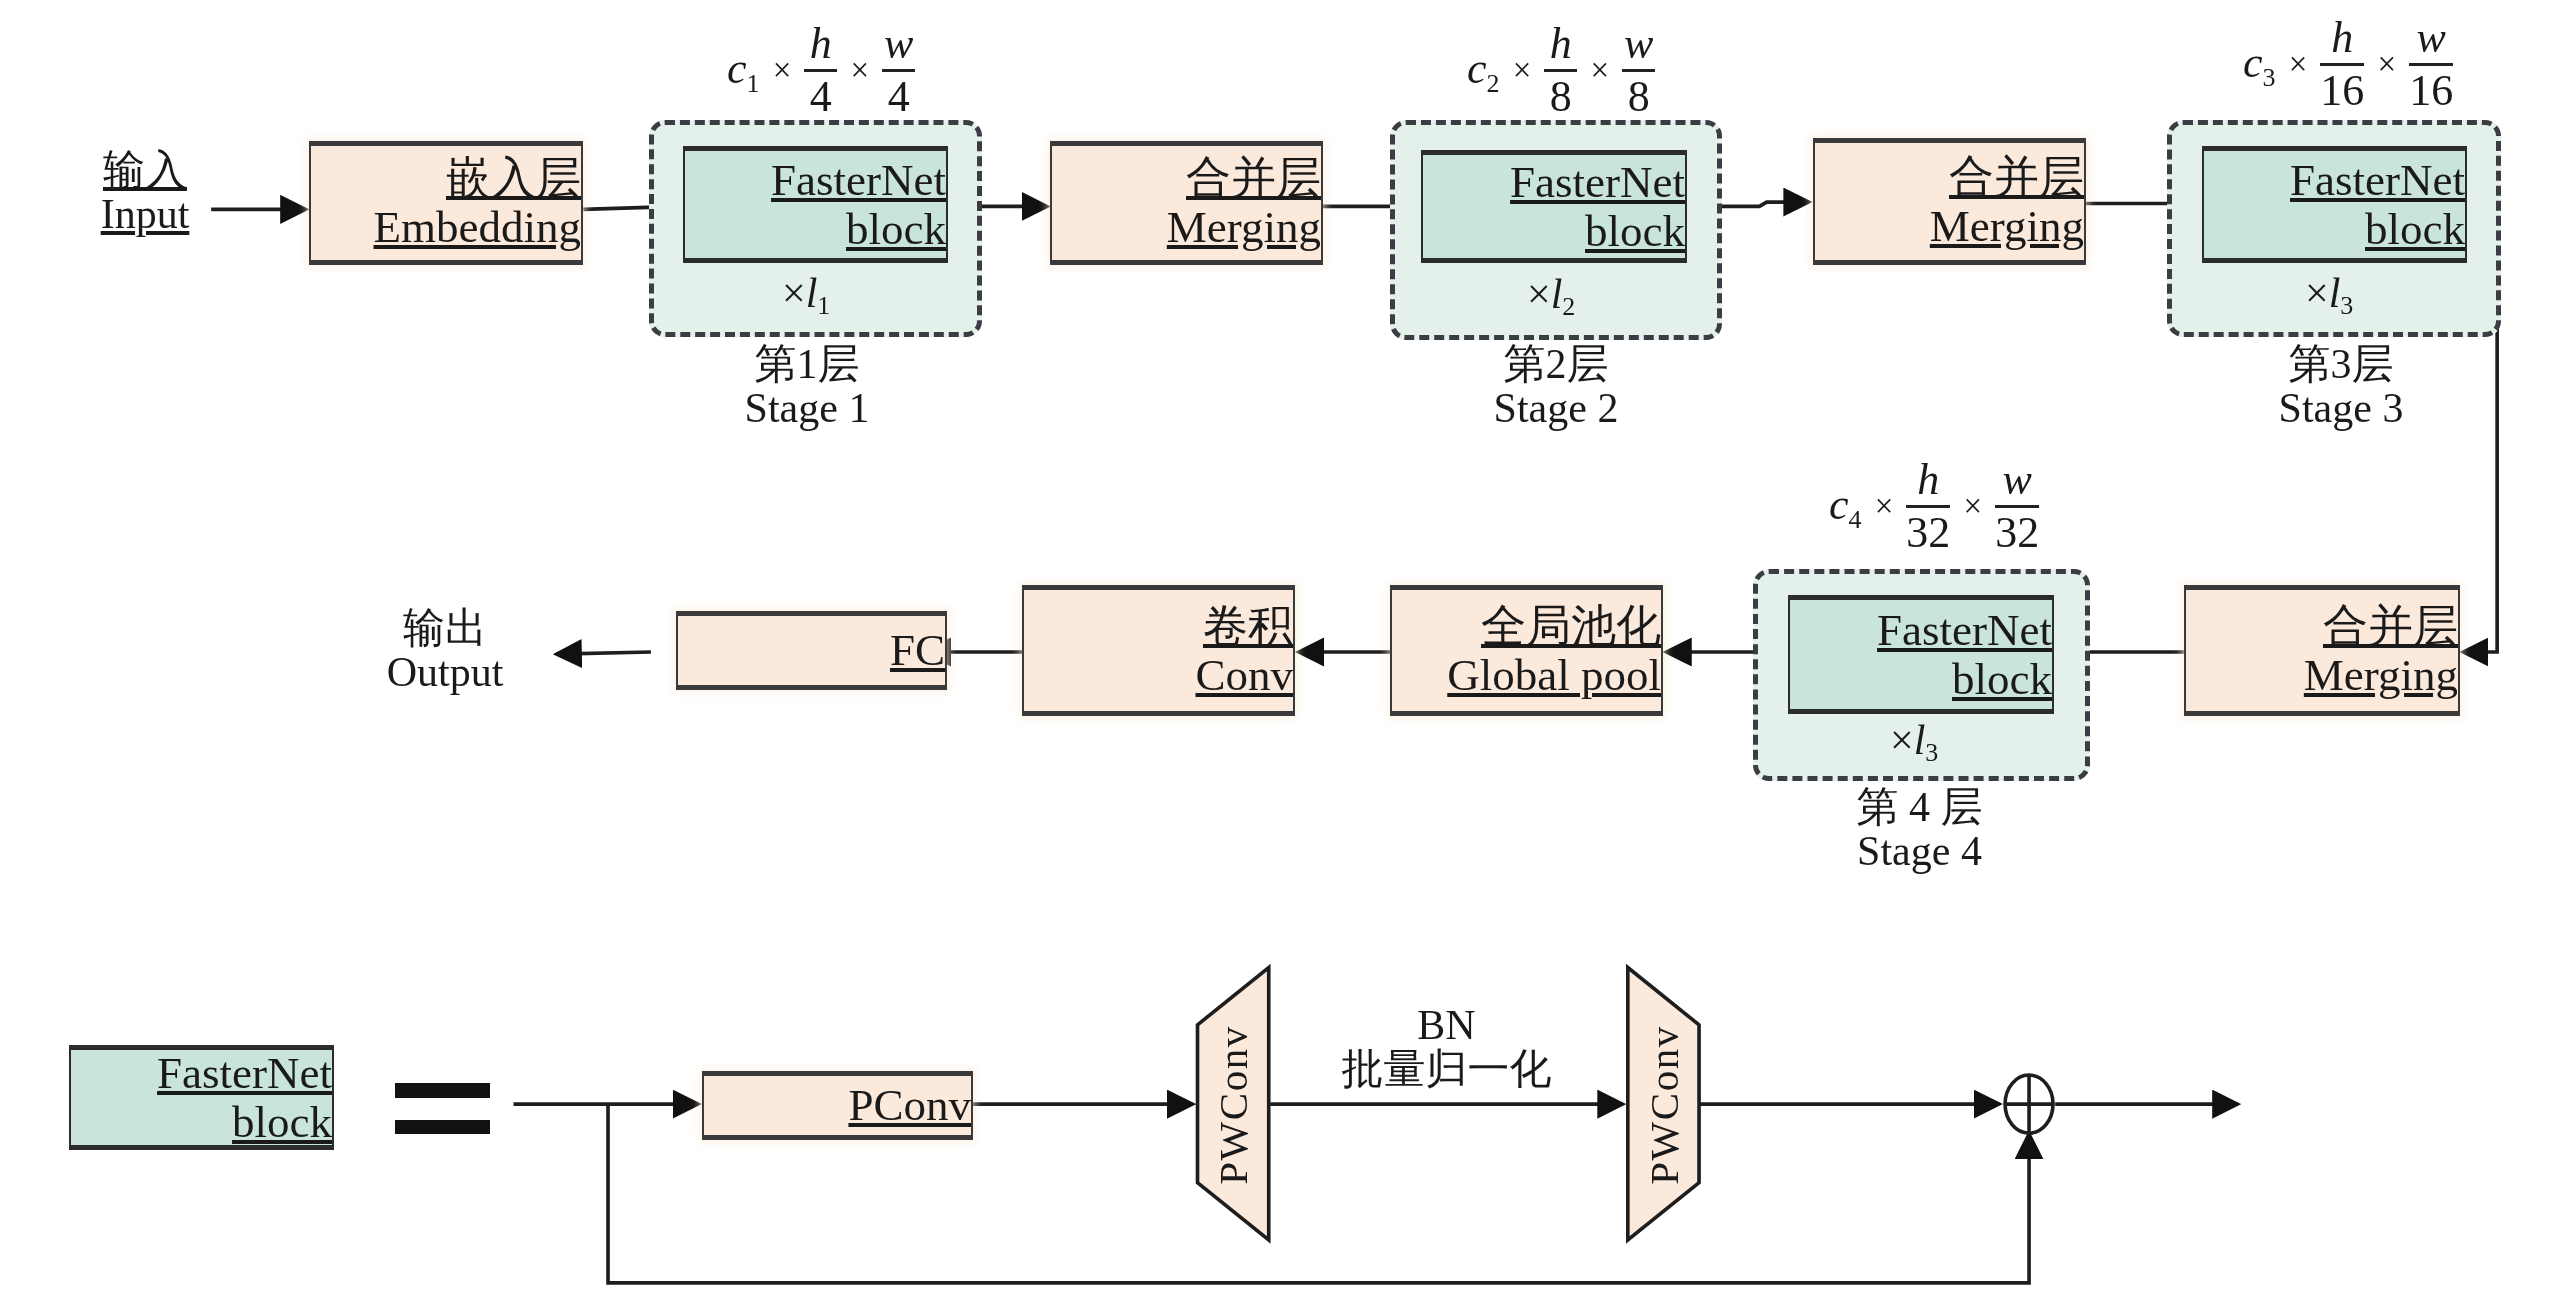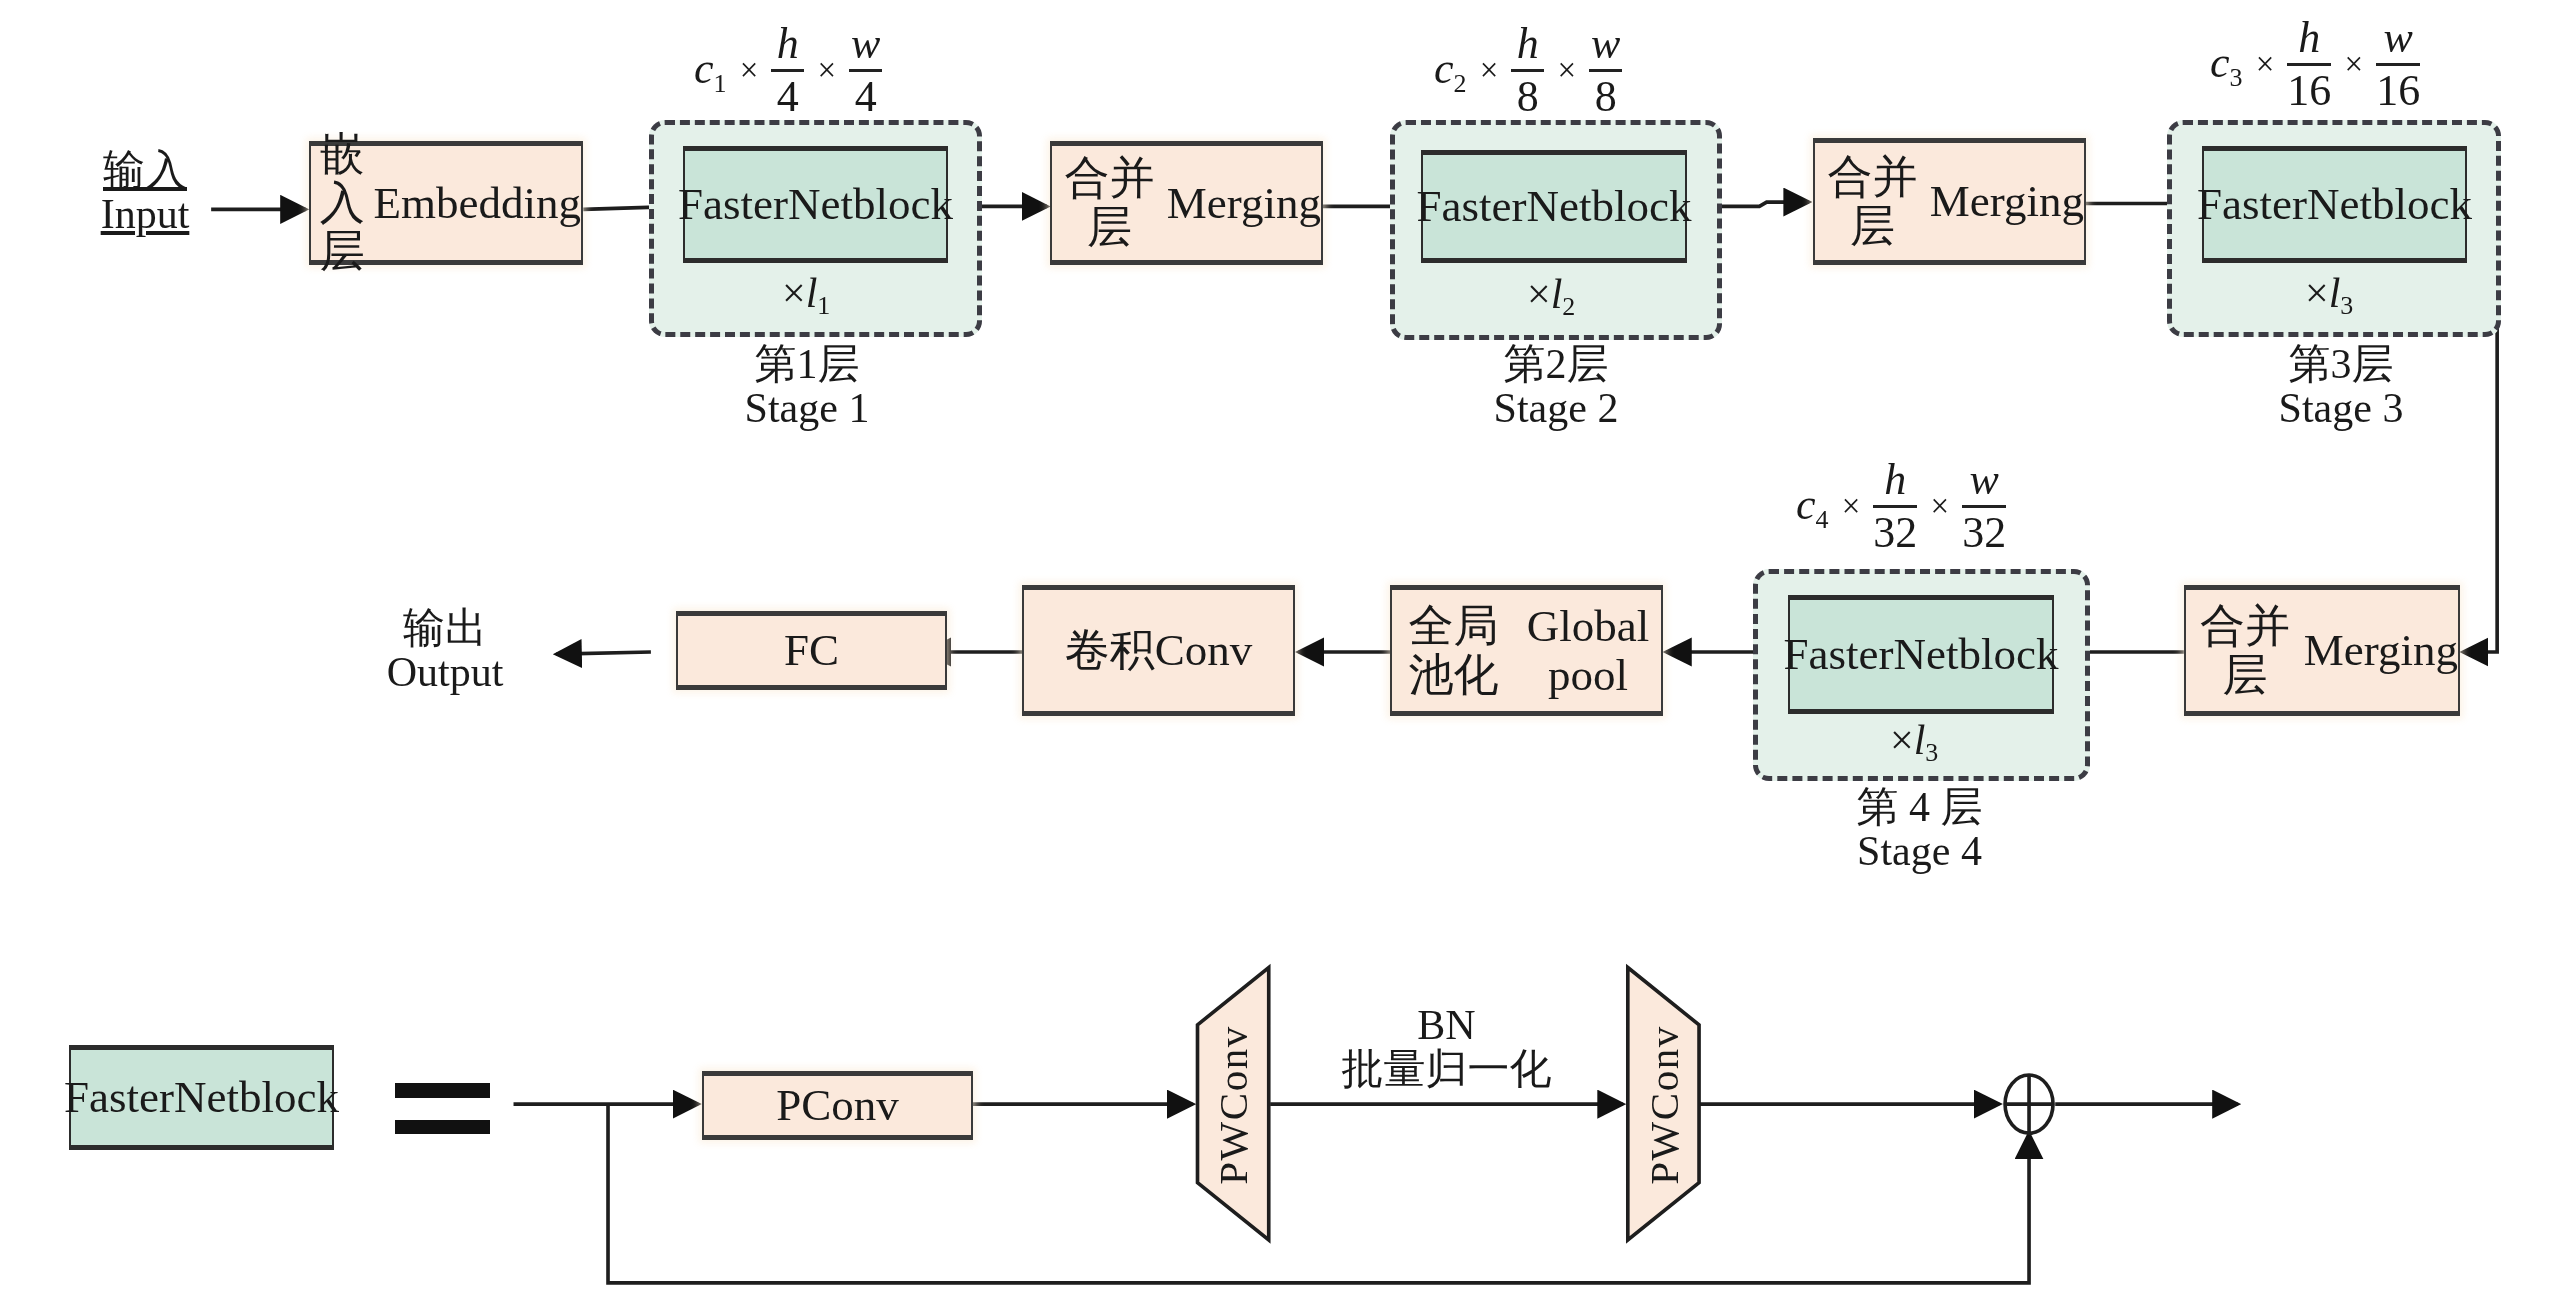--- a/index.html
+++ b/index.html
@@ -1,29 +1,29 @@
 <!DOCTYPE html>
 <html style="font-size:11.6px"><head>
 <meta charset="utf-8">
 <style>
   html,body{margin:0;padding:0;background:#ffffff;}
   body{width:2576px;height:1304px;position:relative;overflow:hidden;font-family:"Liberation Serif","DejaVu Serif",serif;color:#1a1a1a;}
   svg#wires{position:absolute;left:0;top:0;width:2576px;height:1304px;}
   .abs{position:absolute;box-sizing:border-box;}
-  .box{position:absolute;box-sizing:border-box;display:flex;flex-direction:row;align-items:center;justify-content:center;text-align:center;line-height:1.08;}
+  .box{position:absolute;box-sizing:border-box;display:flex;flex-direction:column;align-items:flex-end;justify-content:center;text-align:center;line-height:1.08;text-decoration:underline;}
   .peach{background:#fbe9dc;border:2.9px solid #3a3a3a;border-top-width:5.1px;border-bottom-width:5.1px;box-shadow:0 0 7.3px 2.9px rgba(250,235,215,0.6);}
   .green{background:#c9e4d8;border:2.9px solid #2c2c2c;border-top-width:5.1px;border-bottom-width:5.1px;}
   .stage{border:5.1px dashed #3c3c44;border-radius:16px;background:#e4f1ea;}
   .lbl{font-size:45px;}
   .cap{position:absolute;text-align:center;font-size:42px;line-height:1.05;}
   .mult{position:absolute;font-size:42px;font-style:normal;}
   .mult i{font-style:italic;}
   .mult sub{font-size:26px;vertical-align:-7.3px;font-style:normal;}
   .formula{position:absolute;display:flex;align-items:center;font-size:44px;gap:7.3px;}
-  .formula .c{font-style:italic;}
+  .formula .c{font-style:italic;margin-left:33px;}
   .formula .c sub{font-style:normal;font-size:26px;vertical-align:-8.7px;}
   .formula .x{font-size:33px;margin:0 5.8px;}
   .frac{display:inline-flex;flex-direction:column;align-items:center;line-height:1;}
   .frac .n{font-style:italic;padding-bottom:2.9px;}
   .frac .bar{width:100%;min-width:33px;height:3.6px;background:#222;}
   .frac .d{padding-top:2.9px;}
   .pw{position:absolute;display:flex;align-items:center;justify-content:center;}
   .pw span{transform:rotate(-90deg);font-size:41px;letter-spacing:1.5px;white-space:nowrap;}
   .equals{position:absolute;}
   .equals div{width:95px;height:14.5px;background:#111;margin-bottom:22px;}

